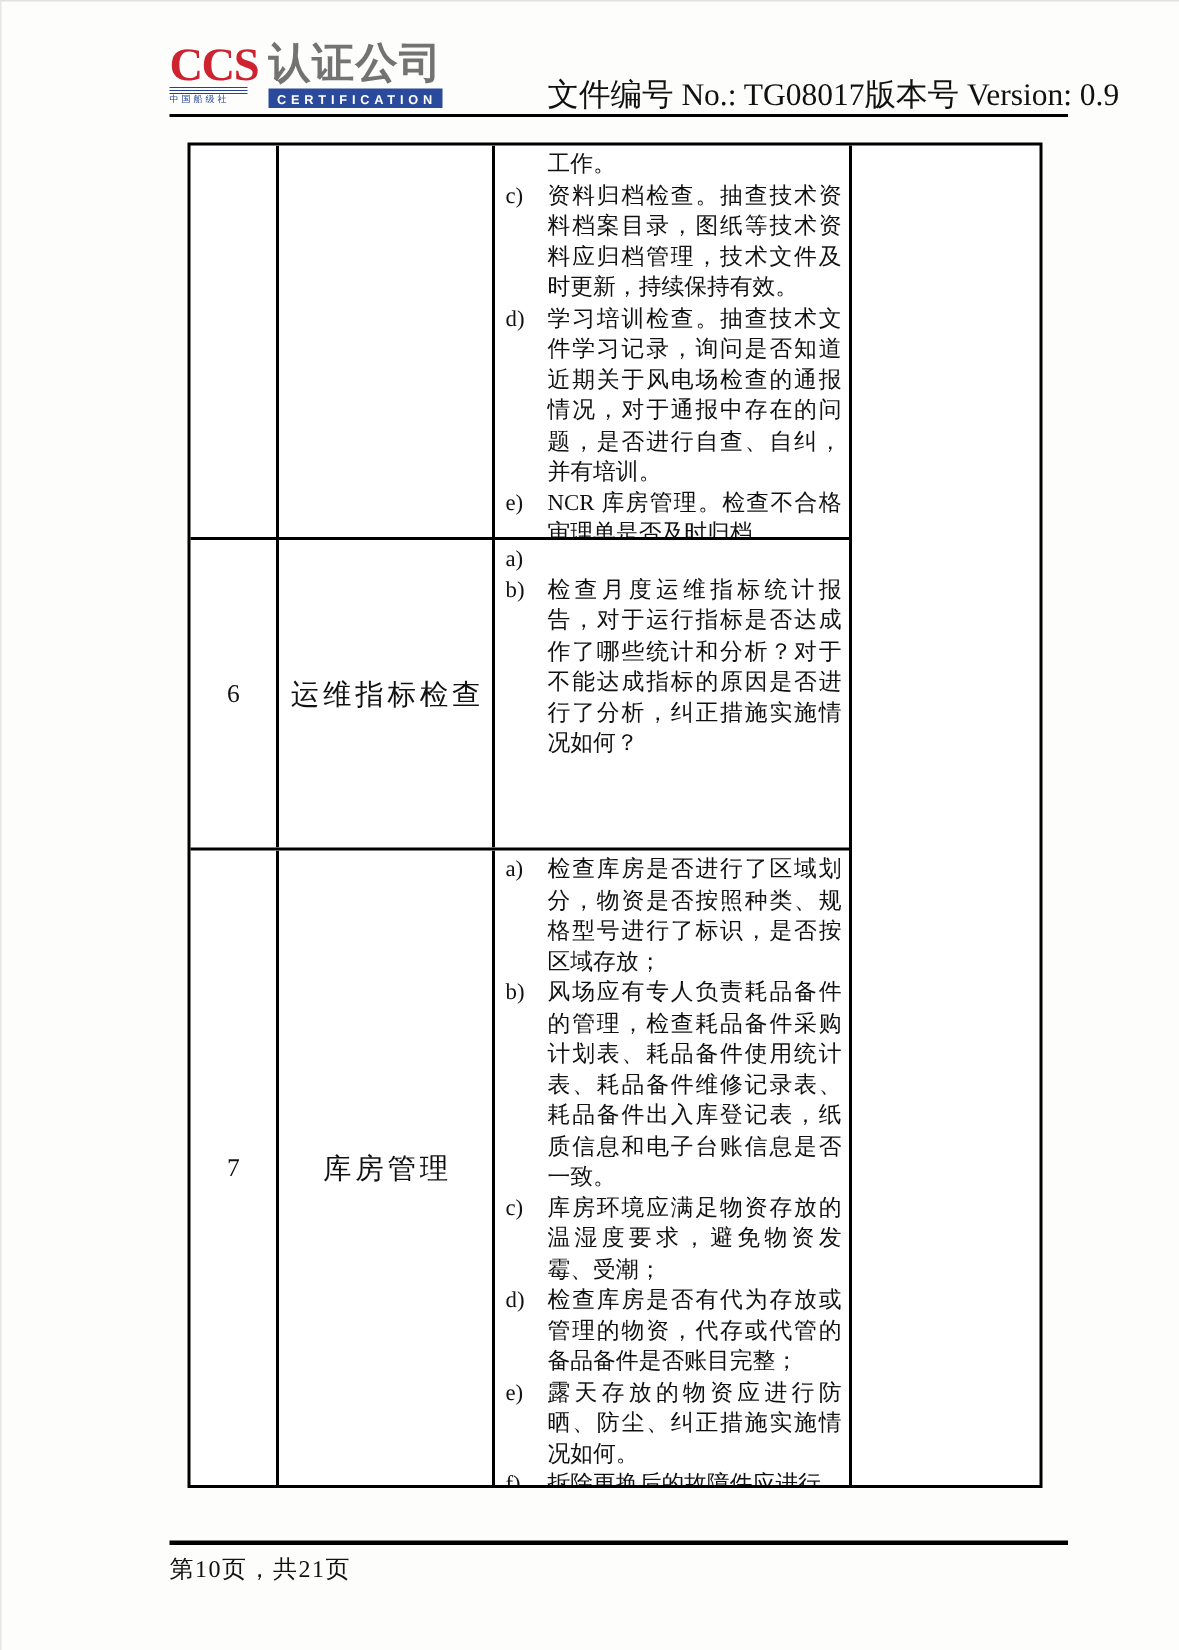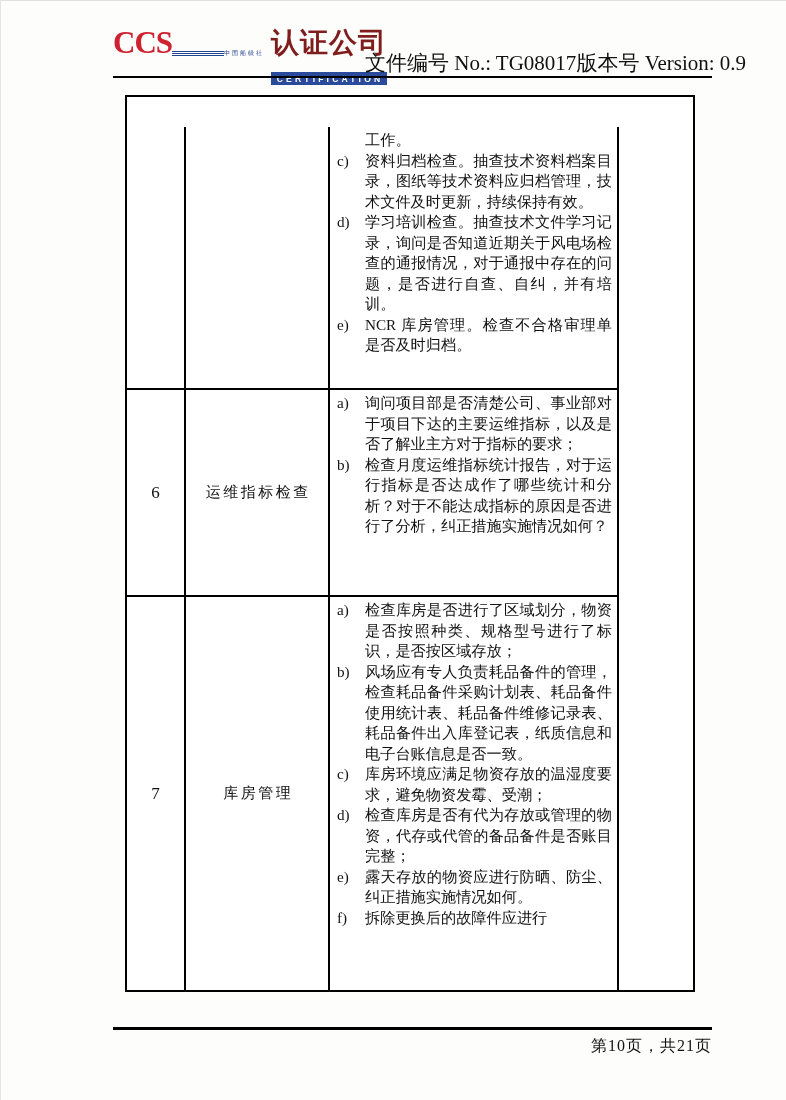--- a/index.html
+++ b/index.html
@@ -5,70 +5,70 @@
   html,body { margin:0; padding:0; }
   body {
     width:786px; height:1100px; position:relative; background:#fdfdfc;
     font-family:"Liberation Serif","DejaVu Serif",serif; color:#111;
     overflow:hidden;
   }
   .page-edge { position:absolute; inset:0; border-top:1px solid #e0e0de; border-left:1px solid #e6e6e4; }
 
   
   .logo { position:absolute; left:113px; top:27px; height:48px; display:flex; align-items:flex-start; }
-  .logo-left { display:flex; flex-direction:row; align-items:flex-end; margin-top:2px; }
+  .logo-left { display:flex; flex-direction:column; align-items:flex-start; margin-top:2px; }
   .ccs-text {
     font-family:"Liberation Serif",serif; font-weight:bold; font-size:31px; line-height:28px;
     color:#cf2230; letter-spacing:-1px;
   }
   .ccs-stripes { width:52px; height:6px; margin-top:1px;
     background:repeating-linear-gradient(to bottom,#24418e 0 1px,#fff 1px 2px); }
   .ccs-sub { font-size:6px; line-height:7px; color:#24418e; letter-spacing:2px; white-space:nowrap; }
   .logo-right { margin-left:7px; display:flex; flex-direction:column; margin-top:1px; }
-  .company-cn { color:#7f1d1d; font-size:28px; line-height:30px; font-weight:bold; letter-spacing:1px; }
+  .company-cn { color:#737373; font-size:28px; line-height:30px; font-weight:bold; letter-spacing:1px; }
   .certification {
     background:#2a4a9b; color:#fff; font-size:8.5px; font-weight:bold; letter-spacing:3.2px;
-    text-align:center; padding:2px 3px 1px 5px; margin-top:14px;
+    text-align:center; padding:2px 3px 1px 5px; margin-top:1px;
     font-family:"Liberation Sans",sans-serif;
   }
   .doc-meta {
     position:absolute; left:365px; top:49px; width:348px; display:flex; justify-content:space-between;
     font-size:21px; white-space:nowrap;
   }
   .header-rule { position:absolute; left:113px; top:76px; width:599px; height:2px; background:#000; }
 
   
   .doc-table {
     position:absolute; left:125px; top:95px; width:570px; height:897px;
     border:2px solid #000; box-sizing:border-box; display:flex; background:#fff;
   }
-  .cols-main { width:492px; display:flex; flex-direction:column; border-right:2px solid #000; box-sizing:border-box;margin-top:30px; }
+  .cols-main { width:441px; display:flex; flex-direction:column; border-right:2px solid #000; box-sizing:border-box; }
   .t-row { display:flex; border-bottom:2px solid #000; box-sizing:border-box; overflow:hidden; }
   .t-row.r0 { height:263px; }
   .t-row.r1 { height:207px; }
   .t-row.r2 { flex:1; border-bottom:none; }
   .cell-num {
     width:59px; flex-shrink:0; border-right:2px solid #000; box-sizing:border-box;
     display:flex; align-items:center; justify-content:center; font-size:17px;
   }
   .cell-name {
     width:144px; flex-shrink:0; border-right:2px solid #000; box-sizing:border-box;
     display:flex; align-items:center; justify-content:center;
-    font-size:15px; letter-spacing:2.5px; text-indent:2.5px;
+    font-size:19px; letter-spacing:2.5px; text-indent:2.5px;
   }
   .cell-content { flex:1; padding:3px 5px 0 7px; font-size:15.2px; line-height:20.5px; }
   .item { display:flex; }
   .item-letter { width:28px; flex-shrink:0; }
   .item-text { flex:1; text-align:justify; }
   .col-right { flex:1; }
 
   
   .footer-rule { position:absolute; left:113px; top:1027px; width:599px; height:3px; background:#000; }
   .footer-text {
-    position:absolute; left:113px; top:1036px; width:599px; text-align:right;
+    position:absolute; left:113px; top:1036px; width:599px; text-align:left;
     font-size:16px; letter-spacing:1px;
   }
 </style>
 </head>
 <body>
 
 <div class="page-edge"></div>
 
 <div class="logo">
   <div class="logo-left">
@@ -114,21 +114,20 @@
         </div>
       </div>
     </div>
 
     <div class="t-row r1">
       <div class="cell-num">6</div>
       <div class="cell-name">运维指标检查</div>
       <div class="cell-content">
         <div class="item">
           <span class="item-letter">a)</span>
-          <span class="item-text">询问项目部是否清楚公司、事业部对于项目下达的主要运维指标，以及是否了解业主方对于指标的要求；</span>
         </div>
         <div class="item">
           <span class="item-letter">b)</span>
           <span class="item-text">检查月度运维指标统计报告，对于运行指标是否达成作了哪些统计和分析？对于不能达成指标的原因是否进行了分析，纠正措施实施情况如何？</span>
         </div>
       </div>
     </div>
 
     <div class="t-row r2">
       <div class="cell-num">7</div>

